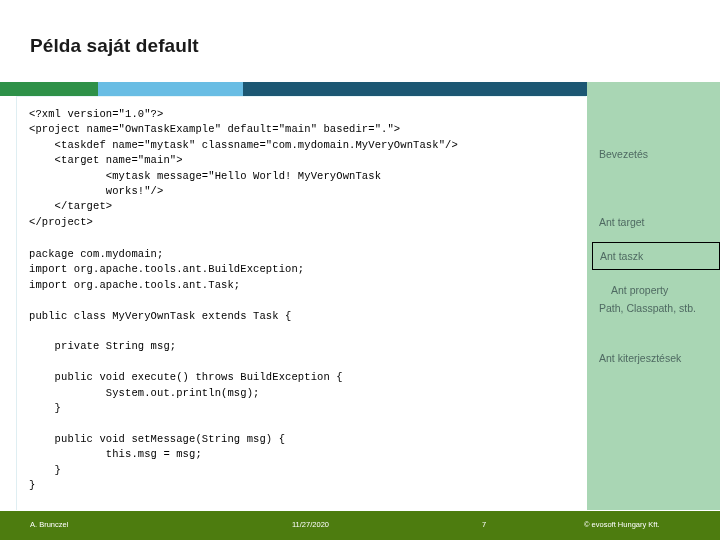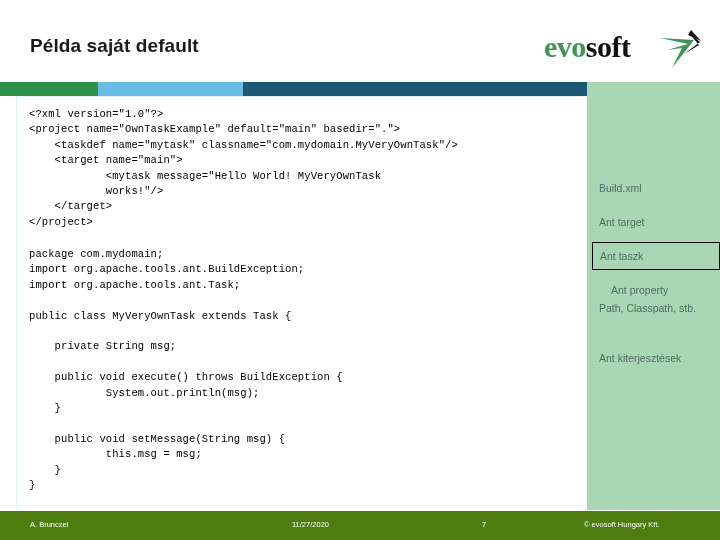--- a/index.html
+++ b/index.html
@@ -155,28 +155,20 @@
   .footer-page   { left: 482px; }
   .footer-copy   { left: 584px; }
 </style>
 </head>
 <body>
 
 <div class="slide">
 
   <div class="slide-title">Példa saját default</div>
 
-  <div class="logo">
-    <div class="logo-text"><span class="logo-evo">evo</span><span class="logo-soft">soft</span></div>
-    <svg class="logo-mark" width="44" height="42" viewBox="0 0 44 42" xmlns="http://www.w3.org/2000/svg">
-      <path d="M2 10 L30 16 L9 22 L24 20 L14 40 L36 12 Z" fill="#3f9456"></path>
-      <path d="M30 4 L42 14 L26 26 L41 17 Z" fill="#111111"></path>
-      <path d="M33 2 L43 13 L30 7 Z" fill="#111111"></path>
-    </svg>
-  </div>
 
   <div class="band">
     <div class="band-seg band-green"></div>
     <div class="band-seg band-blue"></div>
     <div class="band-seg band-teal"></div>
     <div class="band-seg band-mint"></div>
   </div>
 
   <div class="content-card">
     <div class="code-block xml">&lt;?xml version="1.0"?&gt;
@@ -199,22 +191,22 @@
             System.out.println(msg);
     }
 
     public void setMessage(String msg) {
             this.msg = msg;
     }
 }</div>
   </div>
 
   <div class="sidebar">
-    <div class="nav-item" style="top:78px;">
-        <span>Build.xml</span>
+    <div class="nav-item" style="top:44px;">
+        <span>Bevezetés</span>
       </div>
     <div class="nav-item" style="top:112px;">
         <span>Ant target</span>
       </div>
     <div class="nav-item active" style="top:146px;">
         <span>Ant taszk</span>
       </div>
     <div class="nav-item" style="top:180px;padding-left:24px;">
         <span>Ant property</span>
       </div>

